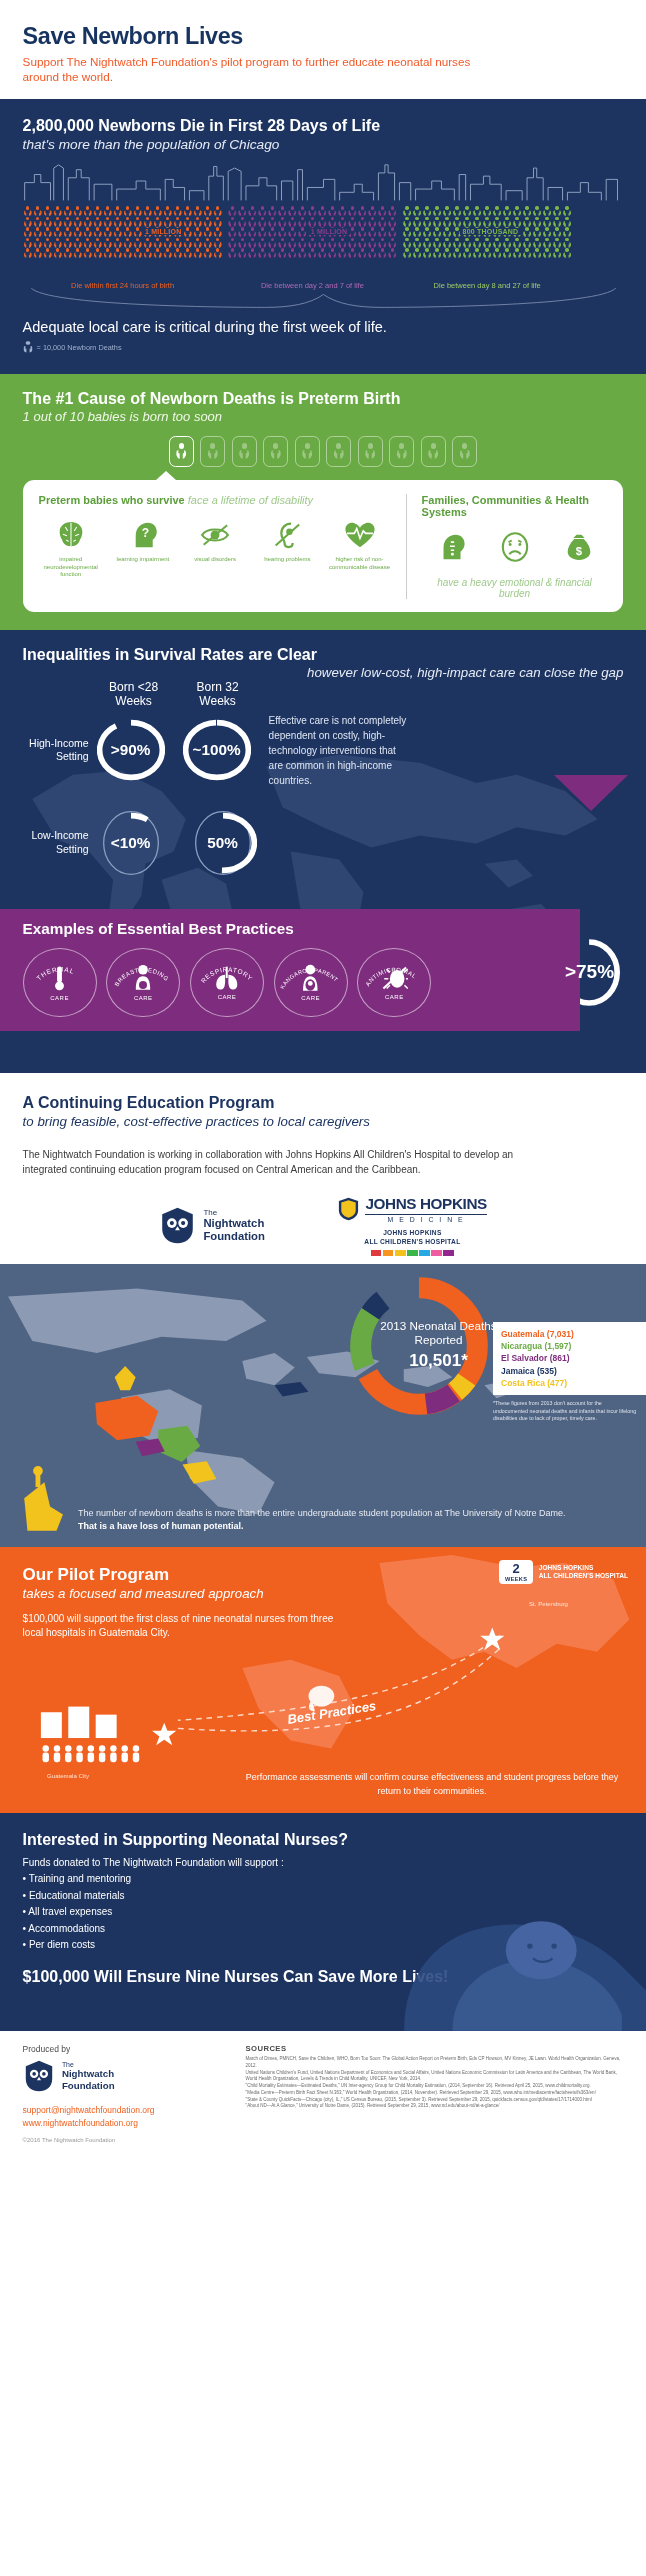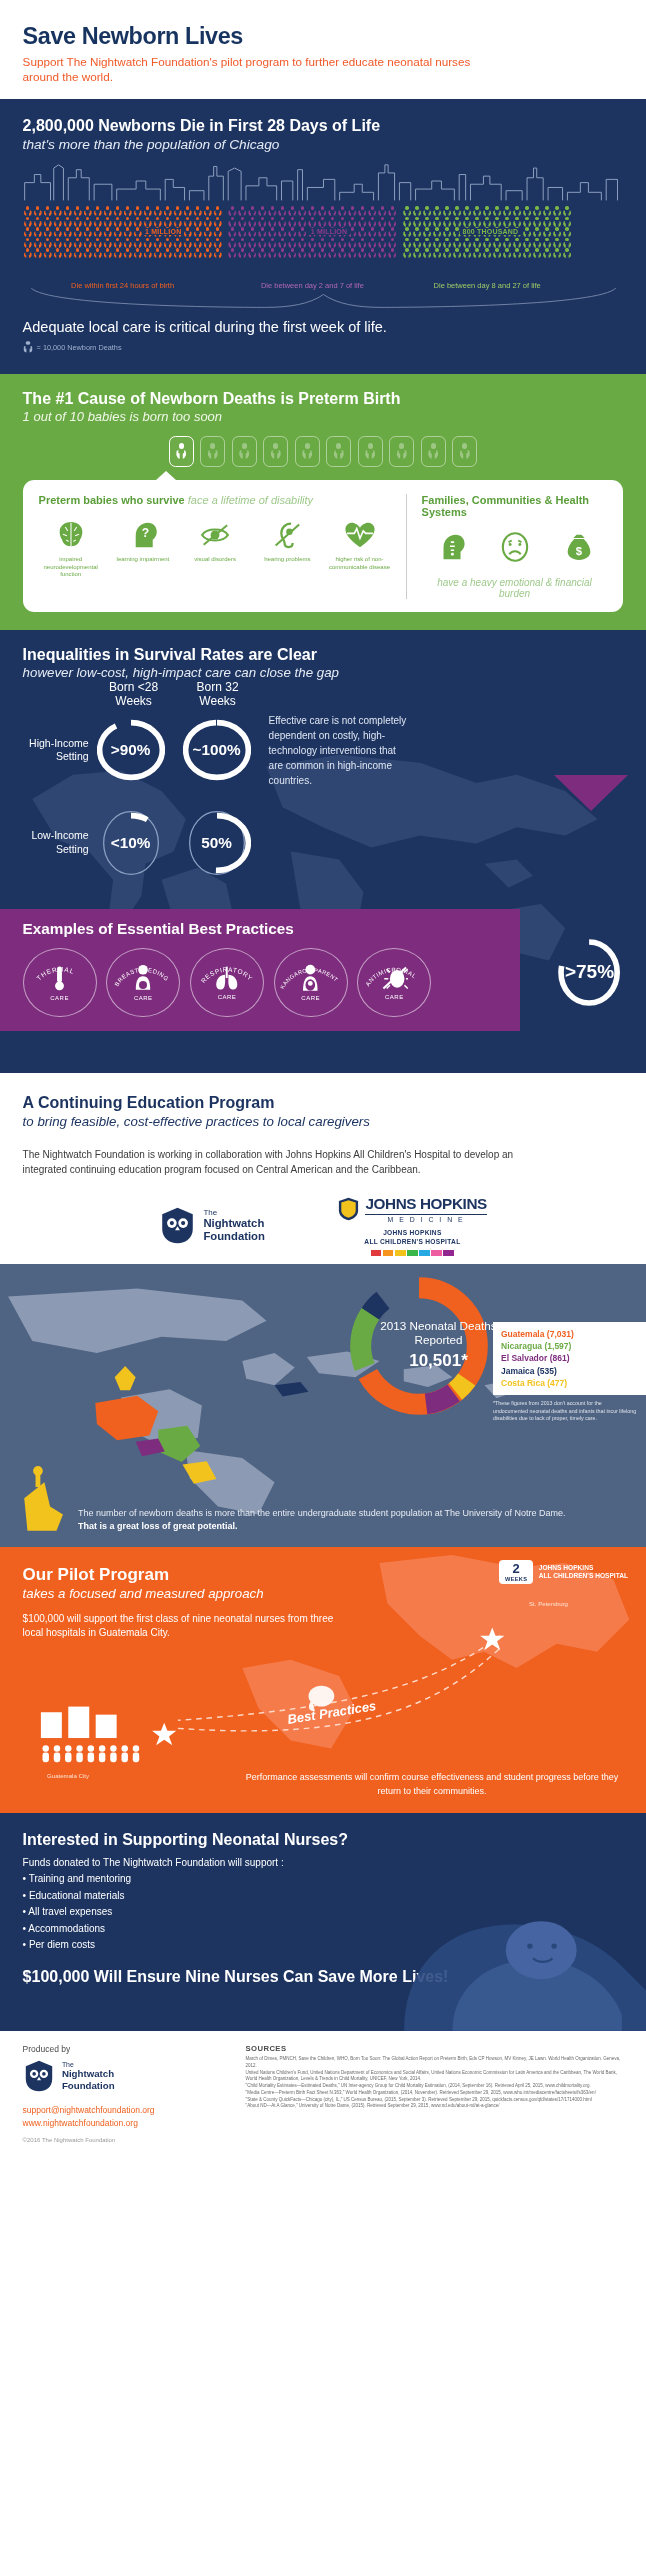--- a/index.html
+++ b/index.html
@@ -70,38 +70,38 @@
   .cardhead em { font-weight:normal; color:#9ec98b; font-style:italic; }
   .iconrow { display:flex; gap:8px; margin-top:11.3px; }
   .iconcell { flex:1; text-align:center; }
   .iconcell svg { display:block; margin:0 auto; }
   .iconlabel { font-size:6px; color:#6aaa44; margin-top:4.8px; line-height:1.25; }
   .burden { font-size:10px; font-style:italic; color:#9ec98b; margin-top:13px; text-align:center; }
 
   
   .navy2 { background:#1d3461; color:#fff; padding: 16px 22.6px 0 22.6px; position:relative; }
   .navy2 .title { font-size:16px; font-weight:bold; }
-  .navy2 .subtitle { font-size:13.3px; font-style:italic; margin-top:1.6px; color:#e7ecf5; font-weight:300;}
+  .navy2 .subtitle { font-size:13.3px; font-style:italic; margin-top:1.6px; color:#e7ecf5; font-weight:300;text-align:right;}
   .worldmap { position:absolute; left:0; top:48px; width:646px; height:339px; opacity:0.16; }
   .matrix { position:relative; display:flex; margin-top:14.5px; }
   .colhead { display:flex; gap:10px; margin-left:74px; font-size:12px; }
   .colhead span { width:74px; text-align:center; }
   .rowlabel { font-size:10.5px; line-height:1.3; text-align:right; padding-right:8px; width:74px; }
   .ring { width:68px; height:74px; position:relative; display:flex; align-items:center; justify-content:center;}
   .ringval { font-size:15.3px; font-weight:bold; position:relative; z-index:2;}
   .ringsvg { position:absolute; left:0; top:0; }
   .effnote { font-size:10px; line-height:1.5; color:#dfe6f2; width:141px; }
   .essential { position:absolute; right:18px; top:145px; width:74px; }
   .arrowbox { background:#7e2d7e; border-radius:5.7px 5.7px 0 0; padding:8px 4.8px 4.8px 4.8px; text-align:center;
      font-size:10px; font-weight:bold; line-height:1.35; }
   .arrowtip { width:0;height:0;border-left:37px solid transparent;border-right:37px solid transparent;border-top:36px solid #7e2d7e; }
   .bigring { position:absolute; right:18px; top:308px; width:77px; height:69px; display:flex; align-items:center; justify-content:center; }
   .bigring .v { font-size:19px; font-weight:bold; z-index:2; }
 
-  .purplebar { background:#7e2d7e; margin: 29px -22.6px 0 -22.6px; padding: 11.3px 22.6px 14.5px 22.6px; width: 520px; position:relative; }
+  .purplebar { background:#7e2d7e; margin: 29px -22.6px 0 -22.6px; padding: 11.3px 22.6px 14.5px 22.6px; width: 580px; position:relative; }
   .purplebar .t { font-size:15.3px; font-weight:bold; color:#fff; }
   .bpgrid { display:flex; gap:9.7px; margin-top:9.7px; }
   .bp { width:74px; height:69px; border-radius:50%; background:#7e2d7e; border:1.2px solid rgba(255,255,255,0.55);
        display:flex; flex-direction:column; align-items:center; justify-content:center; position:relative; }
   .bp .arc { position:absolute; top:0; left:0; }
   .bp .care { font-size:6px; color:#fff; letter-spacing:0.5px; margin-top:3.2px; }
   .bp svg.glyph { display:block; }
   .navy2bottom { height:42px; position:relative; }
   .navy-notch { position:absolute; left:0; bottom:0; width:646px; height:34px; }
 
@@ -667,21 +667,21 @@
             <ellipse cx="42" cy="46" rx="34" ry="39" fill="none" stroke="#fff" stroke-width="7" stroke-dasharray="228 240" transform="rotate(-90 42 46)"></ellipse>
           </svg>
           <span class="ringval">~100%</span>
         </div>
       </div>
       <div class="effnote" style="margin-left:18px;">Effective care is not completely dependent on costly, high-technology interventions that are common in high-income countries.</div>
     </div>
 
     <div class="matrix" style="margin-top:18px; align-items:center;">
       <div class="rowlabel">Low-Income Setting</div>
-      <div style="display:flex; gap:18px;justify-content:flex-end;">
+      <div style="display:flex; gap:24px;justify-content:flex-end;">
         <div class="ring">
           <svg class="ringsvg" width="68" height="74" viewBox="0 0 84 92">
             <ellipse cx="42" cy="46" rx="34" ry="39" fill="none" stroke="#8ba0c2" stroke-width="1.6"></ellipse>
             <ellipse cx="42" cy="46" rx="34" ry="39" fill="none" stroke="#fff" stroke-width="7" stroke-dasharray="21 240" transform="rotate(-90 42 46)"></ellipse>
           </svg>
           <span class="ringval">&lt;10%</span>
         </div>
         <div class="ring">
           <svg class="ringsvg" width="68" height="74" viewBox="0 0 84 92">
             <ellipse cx="42" cy="46" rx="34" ry="39" fill="none" stroke="#8ba0c2" stroke-width="1.6"></ellipse>
@@ -898,21 +898,21 @@
       <div class="lg-guat">Guatemala (7,031)</div>
       <div class="lg-nic">Nicaragua (1,597)</div>
       <div class="lg-els">El Salvador (861)</div>
       <div class="lg-jam">Jamaica (535)</div>
       <div class="lg-cr">Costa Rica (477)</div>
     </div>
     <div class="footnote">*These figures from 2013 don't account for the undocumented neonatal deaths and infants that incur lifelong disabilities due to lack of proper, timely care.</div>
 
     <div class="mapnote">
       <span>The number of newborn deaths is more than the entire undergraduate student population at The University of Notre Dame.</span>
-      <b>That is a great loss of great potential.</b>
+      <b>That is a have loss of human potential.</b>
     </div>
   </div>
 
   <div class="sec pilot">
     <svg class="pilotsvg" width="646" height="266" viewBox="0 0 800 330">
       <g fill="#f7855a" opacity="0.75">
         <path d="M470,20 L560,10 L640,25 L700,20 L760,40 L780,90 L740,130 L690,120 L640,150 L600,130 L560,140 L520,110 L480,70 Z"></path>
         <path d="M300,150 L360,140 L420,160 L440,200 L410,250 L360,240 L320,200 Z"></path>
       </g>
       <path d="M620,110 C540,170 440,200 220,215" stroke="#ffd9c7" stroke-width="1.8" fill="none" stroke-dasharray="7 6"></path>

